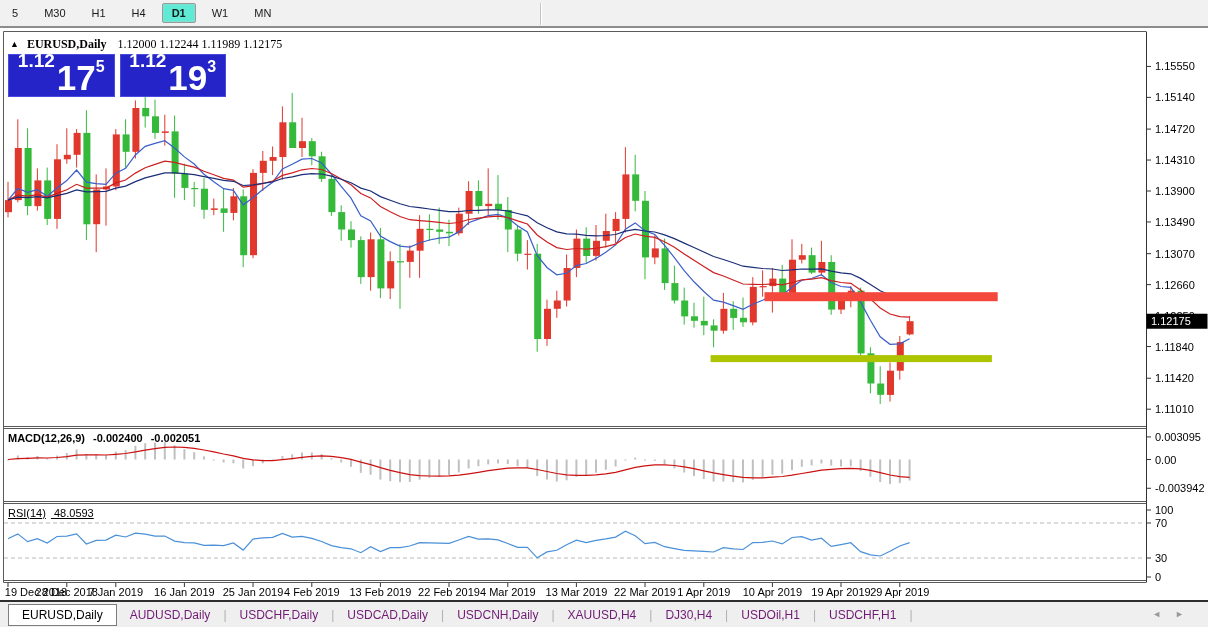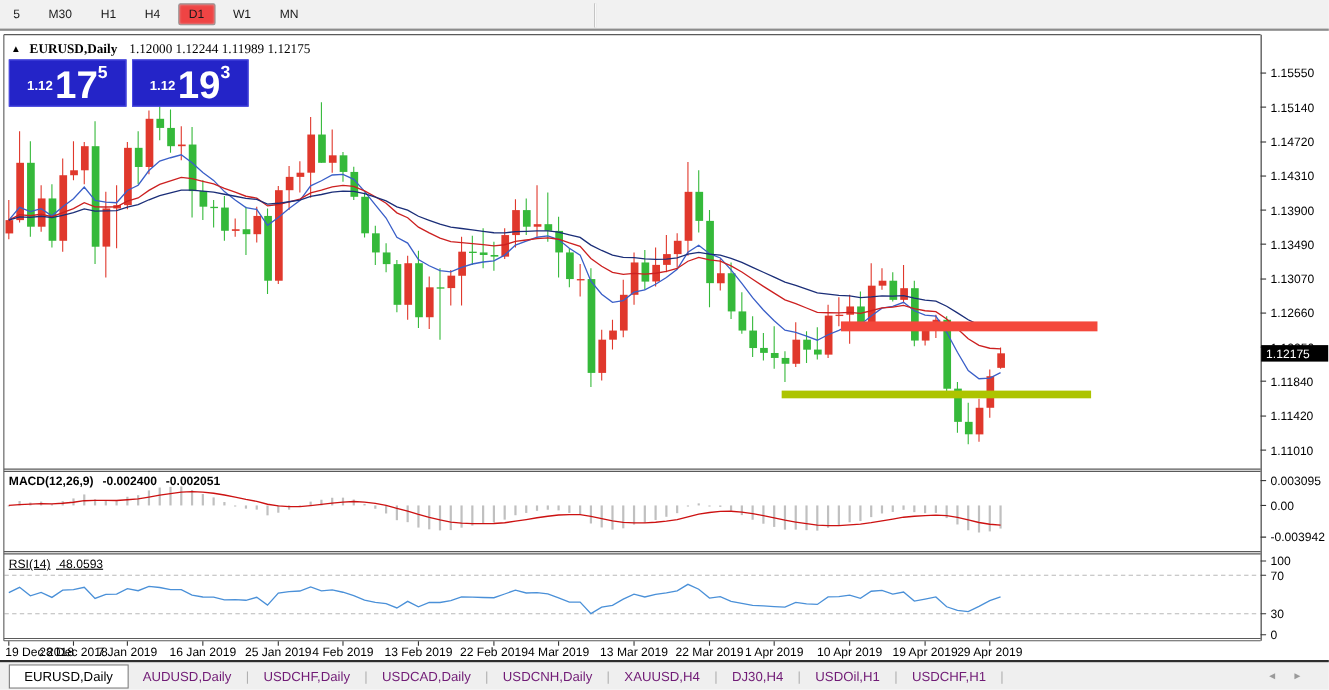--- a/index.html
+++ b/index.html
@@ -3,21 +3,21 @@
 <meta charset="utf-8">
 <style>
   html,body{margin:0;padding:0;}
   body{width:1208px;height:627px;position:relative;overflow:hidden;background:#fff;
        font-family:"Liberation Sans",sans-serif;-webkit-font-smoothing:antialiased;}
   
   .toolbar{position:absolute;left:0;top:0;width:1208px;height:28px;background:#f1f1f1;
            border-bottom:2px solid #8c8c8c;display:flex;align-items:center;padding-left:2px;box-sizing:border-box;}
   .tf-btn{font-size:11px;color:#1a1a1a;padding:3px 9px;margin-right:6px;border:1px solid transparent;
           border-radius:2px;cursor:default;user-select:none;}
-  .tf-btn.active{background:#ef4444;border-color:#999;box-shadow:inset 0 0 2px #ccc;}
+  .tf-btn.active{background:#5eead4;border-color:#999;box-shadow:inset 0 0 2px #ccc;font-weight:bold;}
   .tb-sep{position:absolute;left:540px;top:3px;height:22px;width:1px;background:#c4c4c4;border-right:1px solid #fff;}
   
   #cv{position:absolute;left:0;top:0;}
   #cv text{font-family:"Liberation Sans",sans-serif;}
   
   .chart-title{position:absolute;left:10px;top:37px;font-size:12px;color:#000;white-space:nowrap;font-family:Liberation Serif, serif;}
   .chart-title .tri{font-size:9px;margin-right:5px;position:relative;top:-1px;}
   .chart-title .sym{font-weight:bold;}
   .chart-title .ohlc{margin-left:8px;}
   
@@ -26,21 +26,21 @@
   .tp-btn{width:51px;height:23px;background:#2424c8;border:1px solid #4a4ae0;color:#fff;
           font-size:12px;font-weight:bold;font-family:"Liberation Sans",sans-serif;padding:0;cursor:pointer;}
   .tp-spin{display:flex;height:23px;margin:0 3px;flex:1;}
   .spin-btn{width:16px;height:23px;background:#e2e2e2;border:1px solid #9a9a9a;color:#444;
             font-size:8px;line-height:6px;padding:0;cursor:pointer;}
   .tp-input{flex:1;width:60px;height:21px;border:1px solid #7a7a7a;border-left:none;border-right:none;
             text-align:right;font-size:13px;padding:0 5px;font-family:"Liberation Sans",sans-serif;box-sizing:border-box;}
   .tp-row2{display:flex;gap:5px;margin-top:3px;}
   .tp-quote{flex:1;height:43px;background:#2424c8;border:1px solid #4a4ae0;color:#fff;display:flex;
             align-items:flex-end;justify-content:center;cursor:pointer;padding-bottom:3px;box-sizing:border-box;}
-  .q-pre{font-size:12px;font-weight:bold;margin:0 2px 8px 0;}
+  .q-pre{font-size:19px;font-weight:bold;margin:0 2px 21px 0;}
   .q-big{font-size:35px;font-weight:bold;line-height:0.85;text-align:center;}
   .q-sup{font-size:16px;font-weight:bold;align-self:flex-start;margin-top:3px;}
   
   .ind-label{position:absolute;font-size:11px;color:#000;white-space:nowrap;}
   .ind-label span{margin-right:5px;}
   
   .tabbar{position:absolute;left:0;bottom:0;width:1208px;height:27px;background:#efefef;
           border-top:2px solid #2e2e2e;display:flex;align-items:center;padding-left:8px;box-sizing:border-box;}
   .tab{font-size:12px;color:#701a75;padding:3px 13px;cursor:pointer;user-select:none;white-space:nowrap;}
   .tab.active{background:#fff;border:1px solid #7d7d7d;color:#000;}

